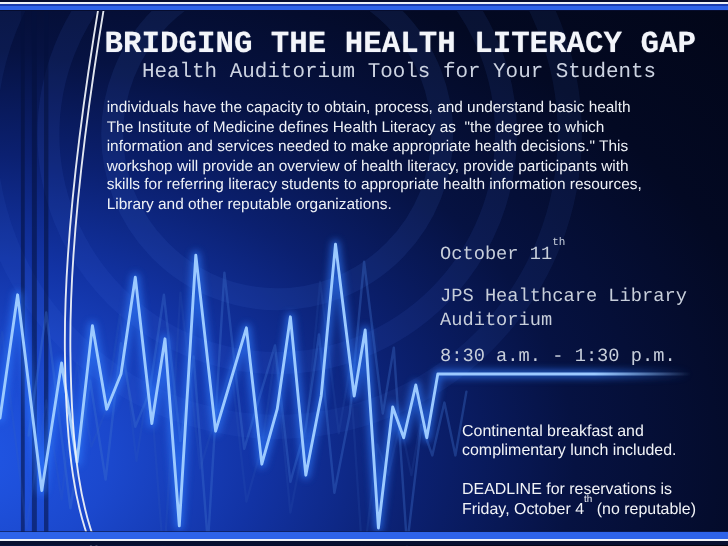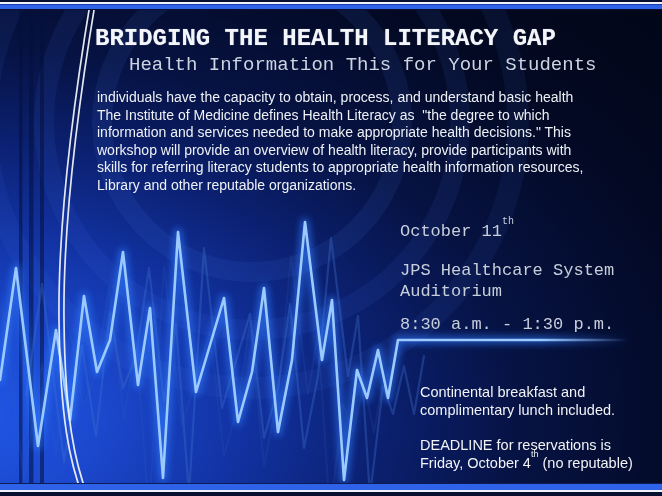--- a/index.html
+++ b/index.html
@@ -21,21 +21,21 @@
     position:absolute;bottom:0;left:0;width:662px;height:13px;z-index:3;
     background:linear-gradient(180deg,
       #0d1c52 0,#0d1c52 1px,#2e63e9 1px,#2e63e9 7px,
       #eef2f8 7px,#eef2f8 9px,#081030 9px);
   }
   svg.bg{position:absolute;left:0;top:0;z-index:1;}
   .txt{position:absolute;z-index:4;}
   .title{
     left:95px;top:26px;
     font-family:"Liberation Mono", monospace;font-weight:bold;
-    font-size:24px;line-height:1.1;color:#f3f5fa;white-space:nowrap;
+    font-size:28px;line-height:1.1;color:#f3f5fa;white-space:nowrap;
     text-shadow:0 0 1px rgba(240,244,255,.55);
   }
   .subtitle{
     left:129px;top:56px;
     font-family:"Liberation Mono", monospace;
     font-size:19px;line-height:1;color:#ccd3e1;white-space:nowrap;
   }
   .description{
     left:97px;top:89px;width:560px;
     font-size:14px;line-height:17.6px;color:#eef1f6;
@@ -100,34 +100,34 @@
     <polyline points="0,380 16,268 38,446 56,330 70,420 84,296 97,372 110,340 123,252 138,385 150,308 163,478 178,232 196,392 210,345 224,298 238,422 252,372 264,288 278,432 292,360 305,222 322,360 332,300 344,480 357,370 367,398 378,350 388,398 398,340 628,340" fill="none" stroke="url(#fadeglow)" stroke-width="8" opacity="0.6" stroke-linejoin="round" stroke-linecap="round" filter="url(#glow)"></polyline>
     <polyline points="0,380 16,268 38,446 56,330 70,420 84,296 97,372 110,340 123,252 138,385 150,308 163,478 178,232 196,392 210,345 224,298 238,422 252,372 264,288 278,432 292,360 305,222 322,360 332,300 344,480 357,370 367,398 378,350 388,398 398,340 628,340" fill="none" stroke="url(#fadecore)" stroke-width="2.6" stroke-linejoin="round" stroke-linecap="round"></polyline>
 
     <g fill="none" stroke="#eef2f8" stroke-width="1.7" opacity="0.95">
       <path d="M 92,-8 C 72,110 58,230 59,320 C 60,415 69,465 86,504"></path>
       <path d="M 97,-8 C 77,110 63,230 64,320 C 65,415 74,465 91,504"></path>
     </g>
   </svg>
 
   <div class="txt title">BRIDGING THE HEALTH LITERACY GAP</div>
-  <div class="txt subtitle">Health Information This for Your Students</div>
+  <div class="txt subtitle">Health Auditorium Tools for Your Students</div>
 
   <div class="txt description">
     <div class="desc-line">individuals have the capacity to obtain, process, and understand basic health</div>
     <div class="desc-line">The Institute of Medicine defines Health Literacy as  "the degree to which</div>
     <div class="desc-line">information and services needed to make appropriate health decisions." This</div>
     <div class="desc-line">workshop will provide an overview of health literacy, provide participants with</div>
     <div class="desc-line">skills for referring literacy students to appropriate health information resources,</div>
     <div class="desc-line">Library and other reputable organizations.</div>
   </div>
 
   <div class="txt event">
     <div class="event-date"><span>October 11</span><sup class="ordinal">th</sup></div>
-    <div>JPS Healthcare System</div>
+    <div>JPS Healthcare Library</div>
     <div>Auditorium</div>
     <div class="event-time">8:30 a.m. - 1:30 p.m.</div>
   </div>
 
   <div class="txt notes">
     <div>
       <div>Continental breakfast and</div>
       <div>complimentary lunch included.</div>
     </div>
     <div class="deadline">

